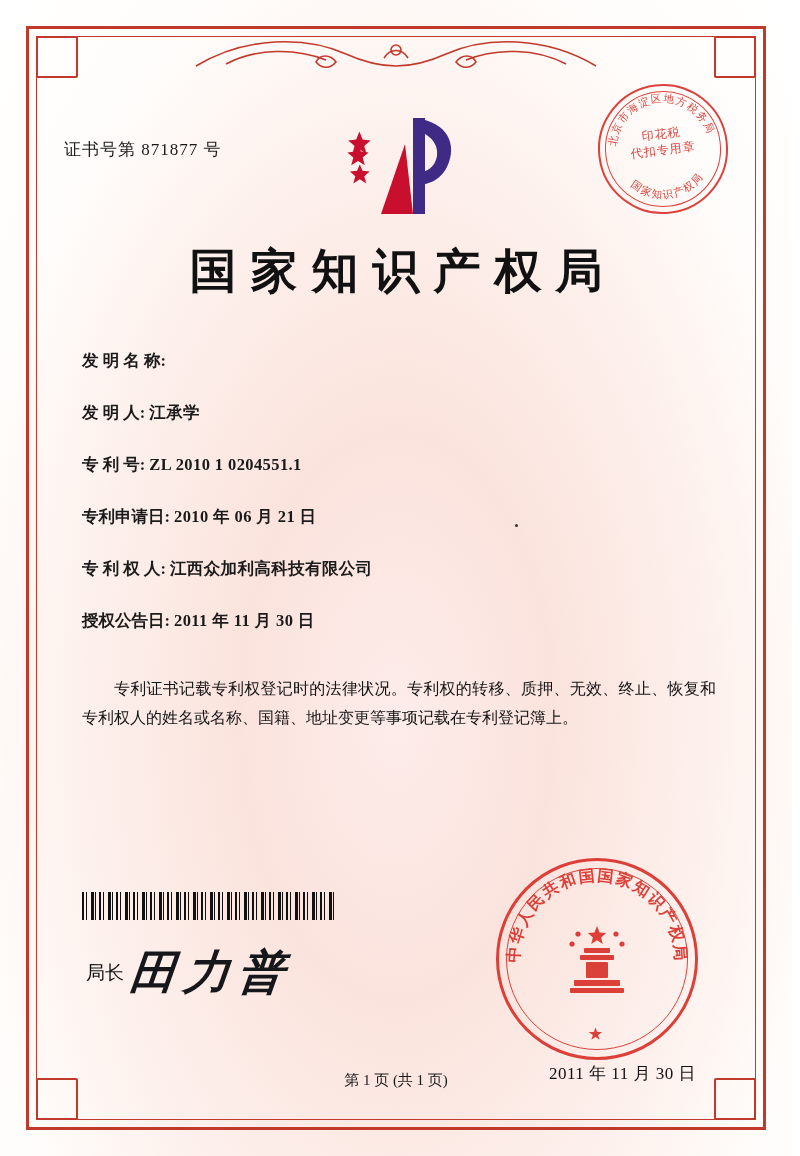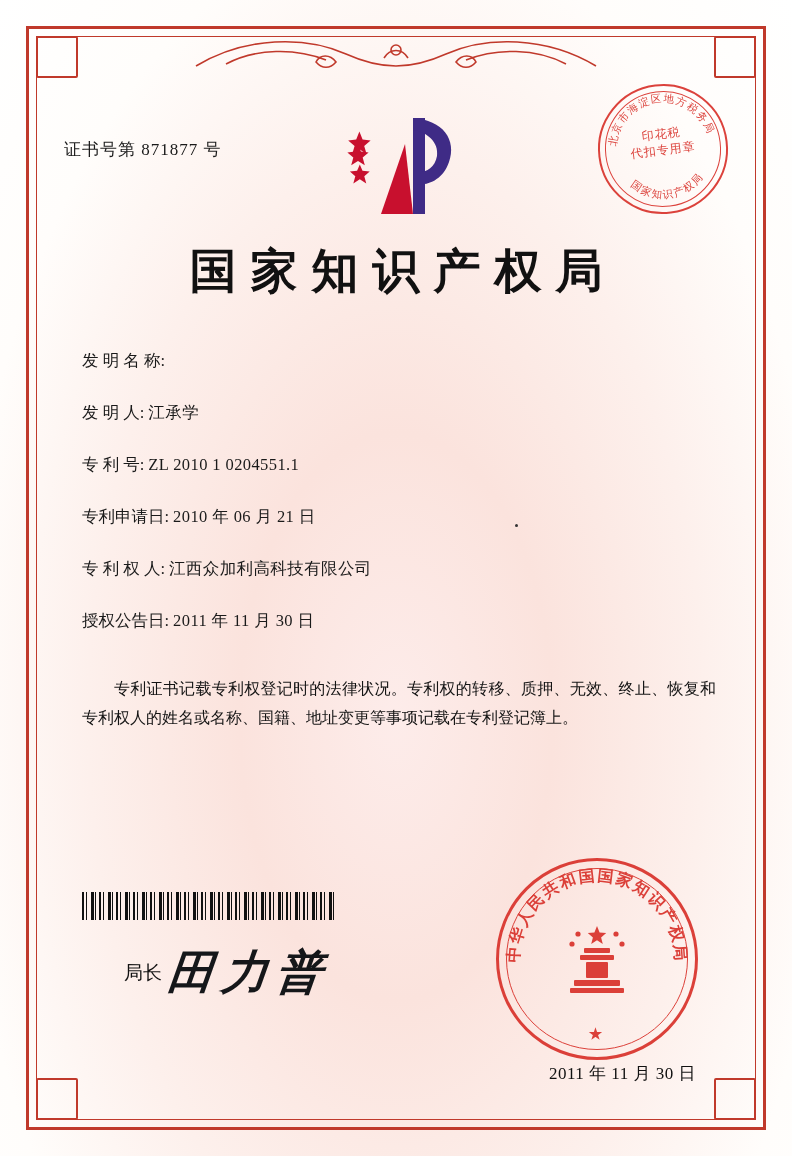--- a/index.html
+++ b/index.html
@@ -133,20 +133,21 @@
     color: #111;
     text-indent: 14px;
     font-family: "Liberation Serif", "DejaVu Serif", serif;
   }
 
   .fields {
     position: absolute;
     left: 22px;
     right: 10px;
     top: 288px;
+    font-weight: bold;
   }
   .field {
     display: flex;
     align-items: baseline;
     margin-bottom: 30px;
     font-size: 16.5px;
     color: #1a1a1a;
   }
   .field .lbl {
     white-space: nowrap;
@@ -186,21 +187,20 @@
       #111 13px 14px, transparent 14px 17px);
   }
 
   
   .sig-row {
     position: absolute;
     left: 26px;
     top: 880px;
     display: flex;
     align-items: center;
-    margin-left: 38px;
   }
   .sig-label {
     font-size: 19px;
     color: #111;
     margin-right: 6px;
   }
   .signature {
     font-family: "DejaVu Serif", serif;
     font-size: 46px;
     color: #15171a;
@@ -388,15 +388,16 @@
           <rect x="20" y="33" width="34" height="5" rx="1"></rect>
           <rect x="26" y="40" width="22" height="16" rx="1"></rect>
           <rect x="14" y="58" width="46" height="6" rx="1"></rect>
           <rect x="10" y="66" width="54" height="5" rx="1"></rect>
         </g>
       </svg>
     </div>
 
     <div class="seal-date">2011 年 11 月 30 日</div>
 
+    <div class="page-no">第 1 页 (共 1 页)</div>
 
   </div>
 </div>
 
 </body></html>

